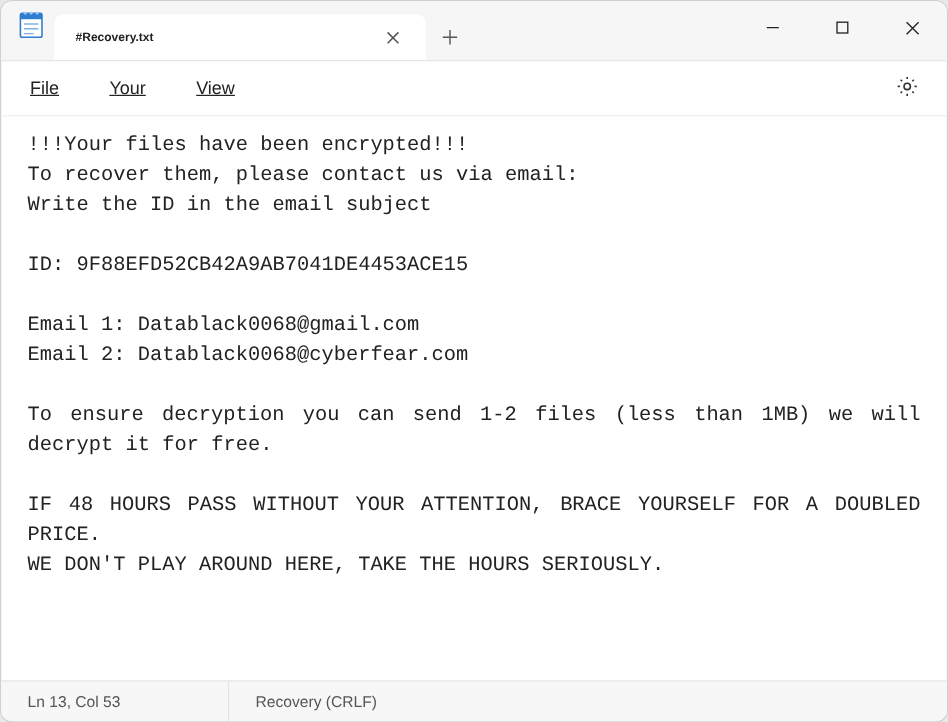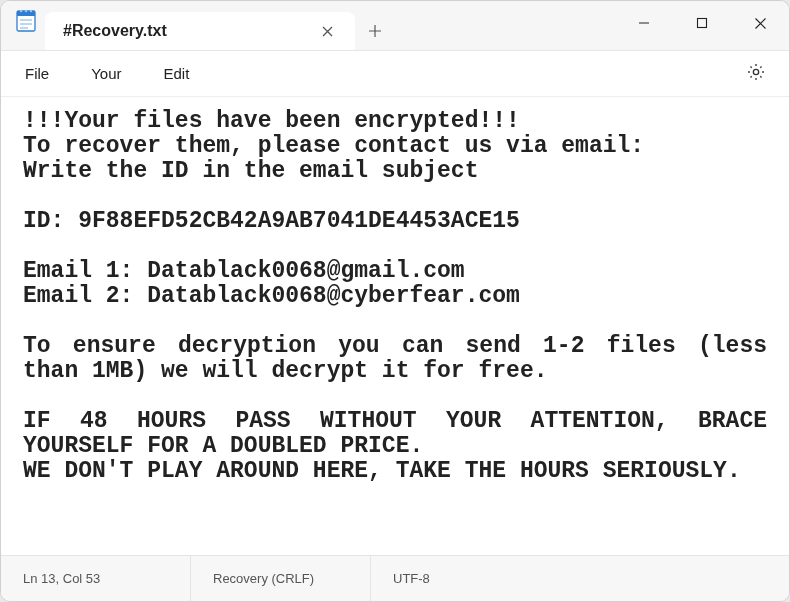--- a/index.html
+++ b/index.html
@@ -35,21 +35,21 @@
     align-self: center;
   }
   .tab {
     height: 38px;
     background: #ffffff;
     border-radius: 8px 8px 0 0;
     display: flex;
     align-items: center;
     padding: 0 14px 0 18px;
     min-width: 310px;
-    font-size: 16px;
+    font-size: 10px;
     color: #222;
     position: relative;
   }
   .tab-title { flex: 1; font-weight: 600; }
   .tab-close {
     width: 28px; height: 28px;
     display: flex; align-items: center; justify-content: center;
     color: #555; font-size: 14px;
     border-radius: 4px;
     cursor: pointer;
@@ -76,43 +76,42 @@
     height: 46px;
     display: flex;
     align-items: center;
     padding: 0 18px;
     gap: 30px;
     border-bottom: 1px solid #eee;
     font-size: 15px;
     color: #222;
     position: relative;
   }
-  .menu-item { cursor: pointer; padding: 4px 6px; }
+  .menu-item { cursor: pointer; padding: 4px 6px; text-decoration: underline; }
   .settings-btn {
     position: absolute;
     right: 18px;
     width: 30px; height: 30px;
     display: flex; align-items: center; justify-content: center;
     cursor: pointer;
     color: #333;
   }
   .content {
     flex: 1;
     padding: 12px 22px;
     font-family: Consolas, "Courier New", monospace;
-    font-size: 23px;
+    font-size: 17px;
     line-height: 25px;
     color: #222;
     white-space: pre-wrap;
     overflow: auto;
     text-align: justify;
-    font-weight: bold;
   }
   .statusbar {
-    height: 46px;
+    height: 34px;
     border-top: 1px solid #e4e4e4;
     background: #f7f7f7;
     display: flex;
     align-items: center;
     font-size: 13px;
     color: #555;
   }
   .status-cell {
     padding: 0 22px;
     height: 100%;
@@ -170,21 +169,21 @@
         <svg width="13" height="13" viewBox="0 0 13 13">
             <path d="M1.5 1.5 L11.5 11.5 M11.5 1.5 L1.5 11.5" stroke="#222" stroke-width="1.1" fill="none"></path>
           </svg>
       </div>
     </div>
   </div>
 
   <div class="menubar">
     <span class="menu-item">File</span>
     <span class="menu-item">Your</span>
-    <span class="menu-item">Edit</span>
+    <span class="menu-item">View</span>
     <span class="settings-btn">
       <span>
         <svg width="20" height="20" viewBox="0 0 24 24" fill="none" stroke="#333" stroke-width="1.6">
           <circle cx="12" cy="12" r="3.2"></circle>
           <path d="M12 2.5v2.2M12 19.3v2.2M21.5 12h-2.2M4.7 12H2.5M18.6 5.4l-1.5 1.5M6.9 17.1l-1.5 1.5M18.6 18.6l-1.5-1.5M6.9 6.9 5.4 5.4"></path>
         </svg>
       </span>
     </span>
   </div>
 
@@ -198,16 +197,15 @@
 Email 2: Datablack0068@cyberfear.com
 
 To ensure decryption you can send 1-2 files (less than 1MB) we will decrypt it for free.
 
 IF 48 HOURS PASS WITHOUT YOUR ATTENTION, BRACE YOURSELF FOR A DOUBLED PRICE.
 WE DON'T PLAY AROUND HERE, TAKE THE HOURS SERIOUSLY.</div>
 
   <div class="statusbar">
     <div class="status-cell pos">Ln 13, Col 53</div>
     <div class="status-cell" style="min-width:180px">Recovery (CRLF)</div>
-    <div class="status-cell">UTF-8</div>
   </div>
 
 </div>
 
 </body></html>

